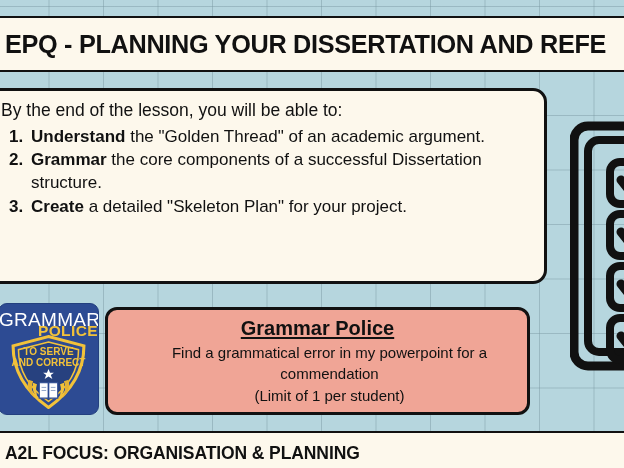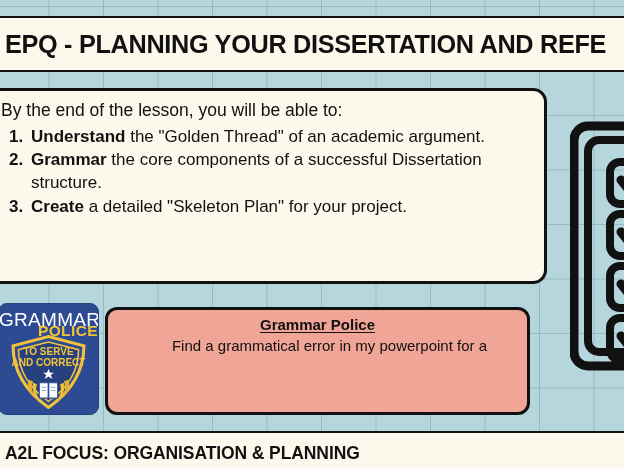--- a/index.html
+++ b/index.html
@@ -76,21 +76,21 @@
     position:absolute;left:11px;top:31px;width:77px;height:74px;
   }
   
   #gp-message{
     position:absolute;left:105px;top:307px;width:425px;height:108px;
     background:#f0a596;border:3px solid #111;border-radius:12px;
     box-sizing:border-box;
     text-align:center;padding-top:5px;
   }
   #gp-title{
-    font-size:15px;font-weight:bold;color:#111;
+    font-size:20px;font-weight:bold;color:#111;
     text-decoration:underline;text-underline-offset:2px;
     line-height:1.35;
   }
   #gp-line1,#gp-line2,#gp-line3{
     font-size:15px;color:#111;line-height:1.42;margin-left:24px;
   }
   
   #clipboard{
     position:absolute;left:570px;top:120px;width:90px;height:252px;
   }
@@ -151,20 +151,22 @@
     <line x1="41" y1="68" x2="47" y2="68" stroke="#8aa0c4" stroke-width="1.2"></line>
     <line x1="41" y1="72" x2="47" y2="72" stroke="#8aa0c4" stroke-width="1.2"></line>
     <line x1="53" y1="68" x2="59" y2="68" stroke="#8aa0c4" stroke-width="1.2"></line>
     <line x1="53" y1="72" x2="59" y2="72" stroke="#8aa0c4" stroke-width="1.2"></line>
   </svg>
 </div>
 
 <div id="gp-message">
   <div id="gp-title">Grammar Police</div>
   <div id="gp-line1">Find a grammatical error in my powerpoint for a</div>
+  <div id="gp-line2">commendation</div>
+  <div id="gp-line3">(Limit of 1 per student)</div>
 </div>
 
 <svg id="clipboard" viewBox="0 0 90 252">
   <rect x="4" y="6" width="104" height="240" rx="14" ry="14" fill="none" stroke="#111" stroke-width="9"></rect>
   <rect x="18" y="20" width="90" height="212" rx="11" ry="11" fill="none" stroke="#111" stroke-width="8"></rect>
   <rect x="40" y="42" width="42" height="42" rx="10" ry="10" fill="none" stroke="#111" stroke-width="8"></rect>
   <path d="M51 60 l8 10 l13 -16" fill="none" stroke="#111" stroke-width="9" stroke-linecap="round" stroke-linejoin="round"></path>
   <rect x="40" y="94" width="42" height="42" rx="10" ry="10" fill="none" stroke="#111" stroke-width="8"></rect>
   <path d="M51 112 l8 10 l13 -16" fill="none" stroke="#111" stroke-width="9" stroke-linecap="round" stroke-linejoin="round"></path>
   <rect x="40" y="146" width="42" height="42" rx="10" ry="10" fill="none" stroke="#111" stroke-width="8"></rect>

